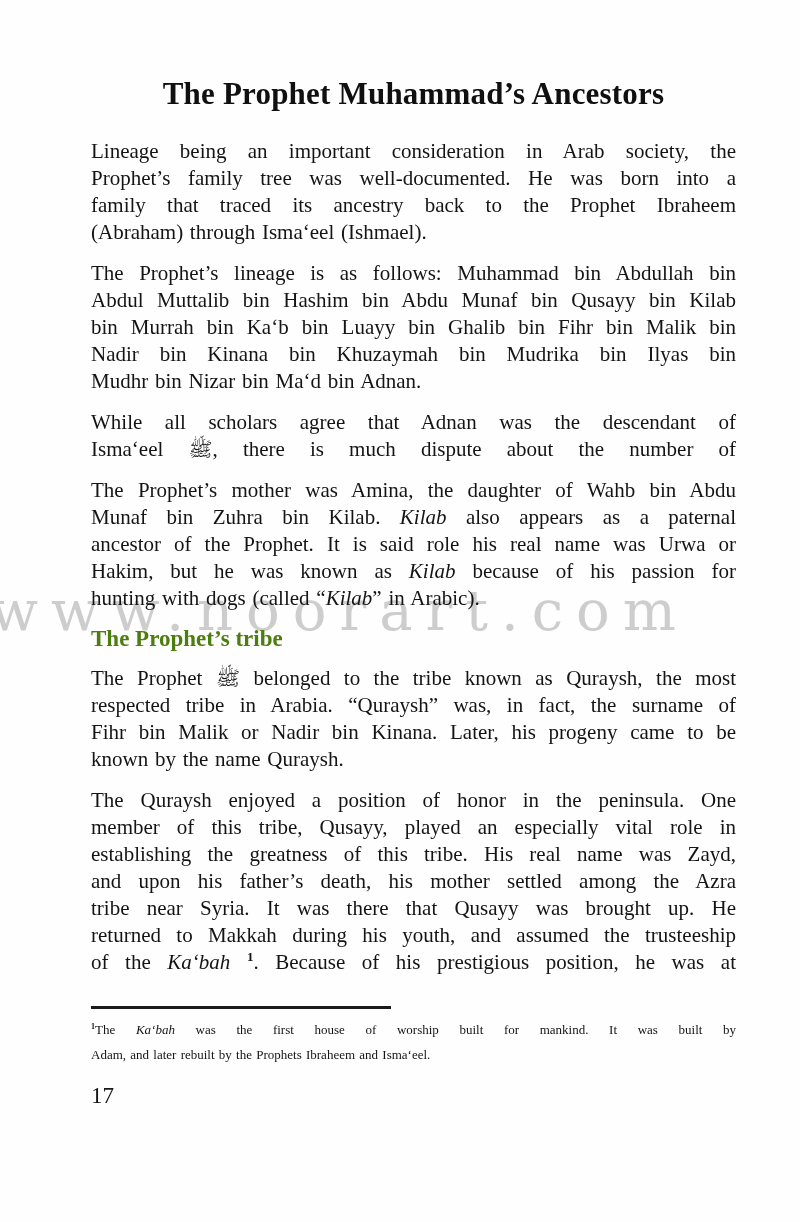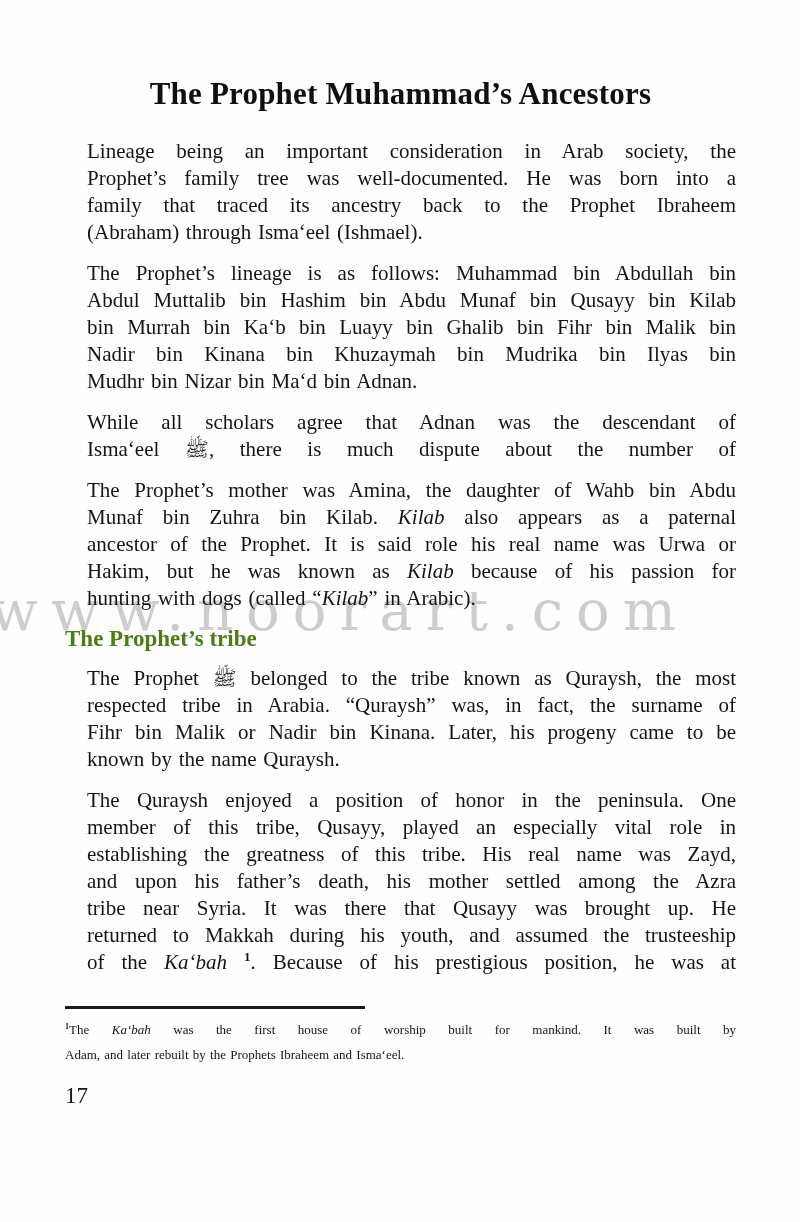--- a/index.html
+++ b/index.html
@@ -28,36 +28,35 @@
     letter-spacing: 13px;
     color: #c5c5c5;
     opacity: 0.85;
     white-space: nowrap;
     z-index: 1;
     user-select: none;
   }
   .content {
     position: relative;
     z-index: 2;
-    padding: 76px 64px 0 65px;
+    padding: 76px 64px 0 91px;
   }
   h1.title {
     font-size: 31px;
     font-weight: bold;
     text-align: center;
     letter-spacing: 0.2px;
     margin-bottom: 26px;
     color: #101010;
   }
   .para {
     margin-bottom: 14px;
     font-size: 21px;
     line-height: 27px;
     word-spacing: 1.5px;
-    margin-left: 22px;
   }
   .line { text-align: left; }
   .line.fill {
     text-align: justify;
     text-align-last: justify;
   }
   h2.subhead {
     font-size: 23px;
     font-weight: bold;
     margin: 6px 0 13px 0;

